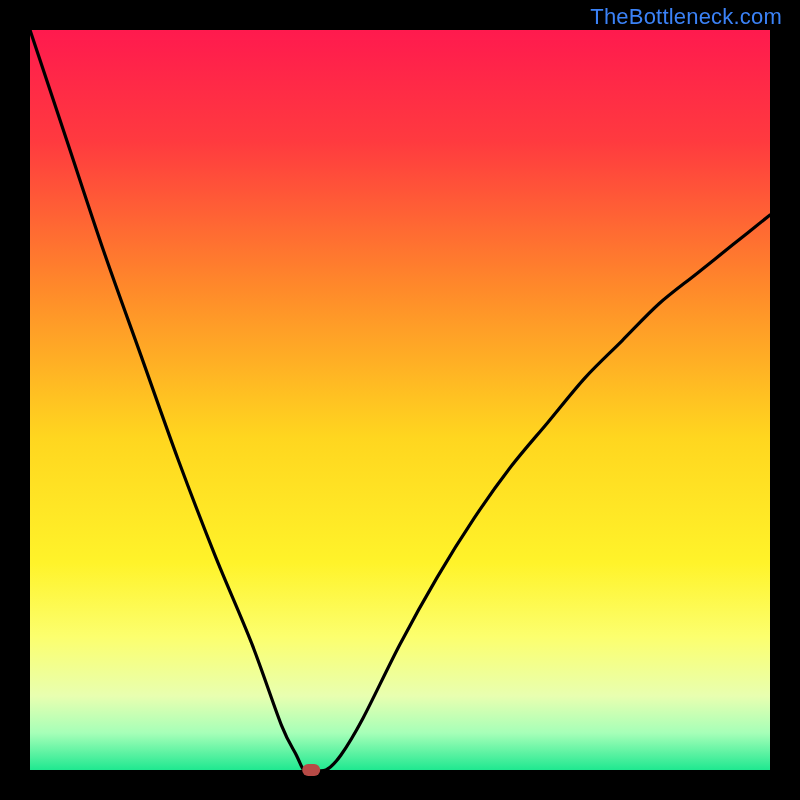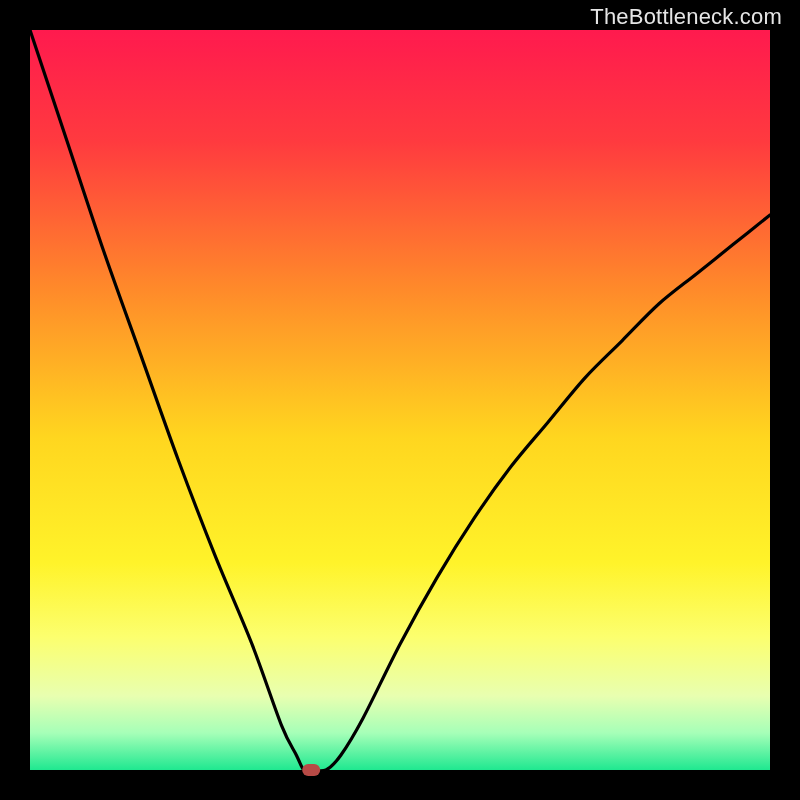--- a/index.html
+++ b/index.html
@@ -12,21 +12,21 @@
   }
   .container {
     width: 800px;
     height: 800px;
     position: relative;
   }
   .watermark {
     position: absolute;
     top: 4px;
     right: 18px;
-    color: #e5e5e5;
+    color: #3b82f6;
     font-family: Arial, Helvetica, sans-serif;
     font-size: 22px;
     font-weight: 500;
     z-index: 10;
     letter-spacing: 0.2px;
   }
   svg {
     display: block;
   }
 </style>

